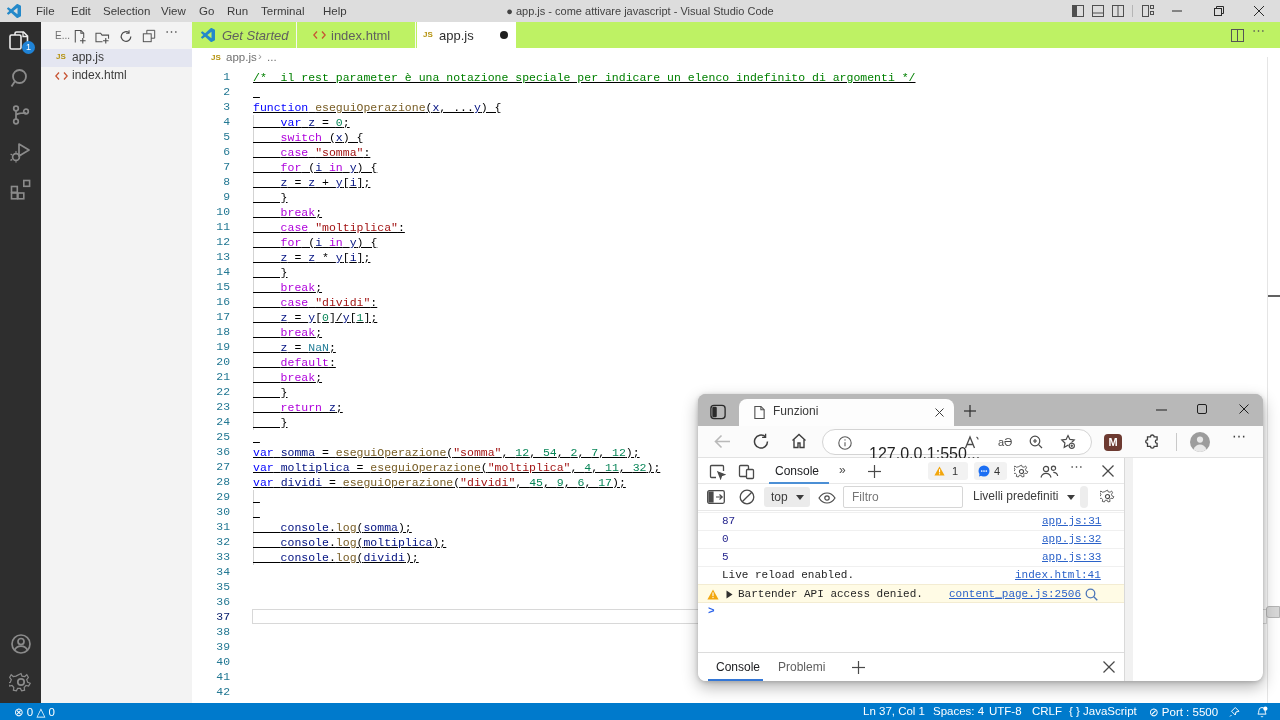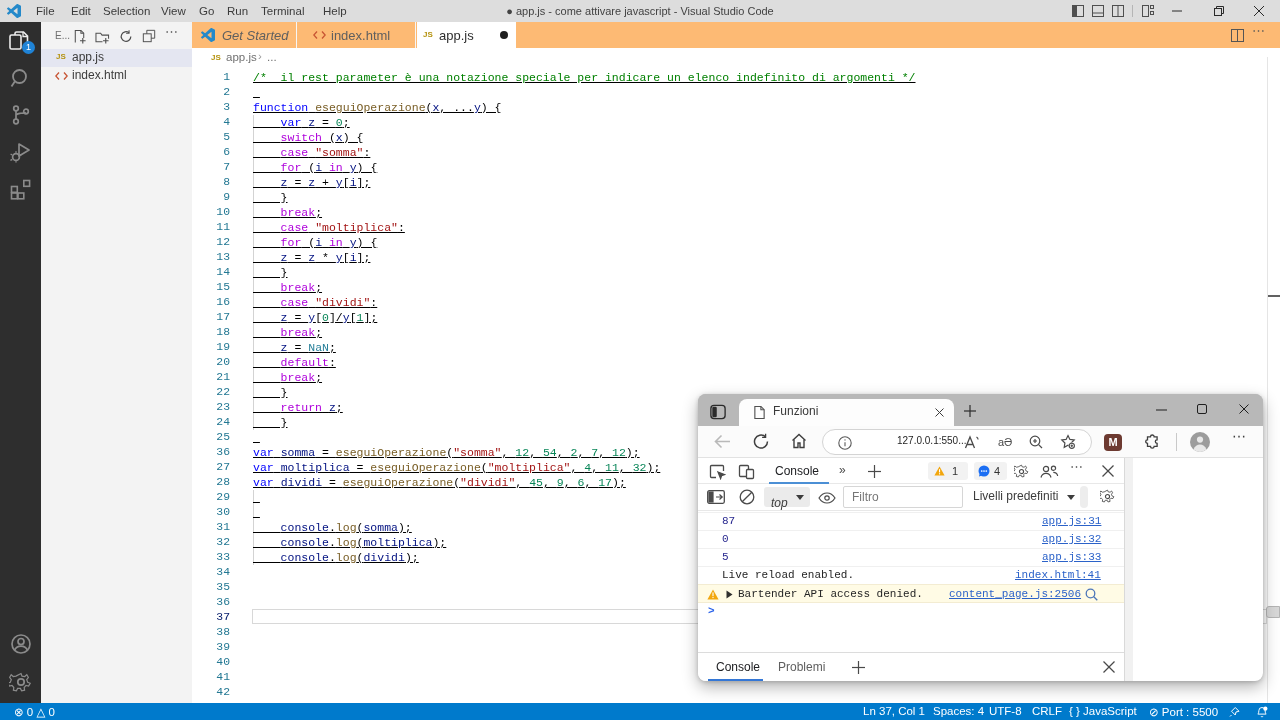--- a/index.html
+++ b/index.html
@@ -15,21 +15,21 @@
 
   
   #activitybar { left:0; top:22px; width:41px; height:681px; background:#2e2e2e; }
   .act-ic { position:absolute; left:9px; width:24px; height:24px; }
 
   
   #sidebar { left:41px; top:22px; width:151px; height:681px; background:#f3f3f3; }
   .sb-row { position:absolute; left:0; width:151px; height:18px; font-size:12px; color:#3c3c3c; }
 
   
-  #tabbar { left:192px; top:22px; width:1088px; height:26px; background:#fdba74; }
+  #tabbar { left:192px; top:22px; width:1088px; height:26px; background:#bef264; }
   .tab { position:absolute; top:0; height:26px; font-size:13px; color:#5f5f5f; }
   #breadcrumb { left:192px; top:48px; width:1088px; height:22px; background:#fff; font-size:11.5px; color:#707070; }
 
   
   #gutter { left:192px; top:70px; width:38px; height:633px; font-family:"Liberation Mono",monospace; font-size:11.4px; line-height:15px; text-align:right; color:#237893; }
   #code { left:253px; top:70px; width:1014px; height:633px; font-family:"Liberation Mono",monospace; font-size:11.5px; line-height:15px; color:#000; }
   #code > div { white-space:pre; height:15px;text-decoration:underline; }
   .cm { color:#008000; }   
   .kw { color:#0000ff; }   
   .ck { color:#af00db; }   
@@ -383,21 +383,21 @@
       <svg class="abs" style="left:93px;top:7px" width="16" height="16" viewBox="0 0 16 16" fill="none" stroke="#3e3e3e" stroke-width="1.4">
           <path d="M1.5 7.5 L8 1.5 l6.5 6"></path>
           <path d="M3 6.5 V14.5 h4 v-4.5 h2 v4.5 h4 V6.5"></path>
         </svg>
       <div class="addr">
         <svg class="abs" style="left:15px;top:5.5px" width="14" height="14" viewBox="0 0 14 14" fill="none" stroke="#5a5a5a" stroke-width="1.1">
             <circle cx="7" cy="7" r="6.2"></circle>
             <line x1="7" y1="6.2" x2="7" y2="10.3"></line>
             <circle cx="7" cy="3.9" r="0.7" fill="#5a5a5a" stroke="none"></circle>
           </svg>
-        <span class="abs" style="left:46px;top:5px;font-size:10px;color:#1f1f1f;margin-left:28px;">127.0.0.1:550...</span>
+        <span class="abs" style="left:46px;top:15px;font-size:16px;color:#1f1f1f;">127.0.0.1:550...</span>
 
         <svg class="abs" style="left:141px;top:5px" width="16" height="15" viewBox="0 0 16 15" fill="none" stroke="#4a4a4a" stroke-width="1.3">
             <path d="M1.5 13 L6 2 l4.5 11 M3 9.5 h6"></path>
             <path d="M12.5 2 q1.6 1 1.6 2.6" stroke-width="1.1"></path>
           </svg>
 
         <svg class="abs" style="left:175px;top:6px" width="16" height="13" viewBox="0 0 16 13">
             <text x="0" y="10" font-size="11" fill="#4a4a4a" font-family="Liberation Sans">aӘ</text>
           </svg>
 
@@ -494,21 +494,21 @@
             <rect x="1.4" y="1.4" width="5.2" height="11.2" fill="#4a4a4a"></rect>
             <path d="M9 7 h6 M12.5 4.5 L15.2 7 l-2.7 2.5" fill="none" stroke="#4a4a4a" stroke-width="1.2"></path>
           </svg>
 
         <svg class="abs" style="left:41px;top:5px" width="16" height="16" viewBox="0 0 16 16" fill="none" stroke="#4a4a4a" stroke-width="1.3">
             <circle cx="8" cy="8" r="6.8"></circle>
             <line x1="3.2" y1="12.8" x2="12.8" y2="3.2"></line>
           </svg>
 
         <div class="abs" style="left:66px;top:3px;width:46px;height:20px;background:#ebebeb;border-radius:3px;">
-          <span class="abs" style="left:7px;top:9px;font-size:12px;color:#3c3c3c;font-style:italic;">top</span>
+          <span class="abs" style="left:7px;top:3px;font-size:12px;color:#3c3c3c;">top</span>
           <svg class="abs" style="left:32px;top:8px" width="8" height="5" viewBox="0 0 8 5">
               <path d="M0 0 L4 5 L8 0 z" fill="#3c3c3c"></path>
             </svg>
         </div>
 
         <svg class="abs" style="left:120px;top:8px" width="18" height="12" viewBox="0 0 18 12" fill="none" stroke="#4a4a4a" stroke-width="1.2">
             <path d="M1 6 C3.5 2 6 1 9 1 s5.5 1 8 5 C14.5 10 12 11 9 11 S3.5 10 1 6 z"></path>
             <circle cx="9" cy="6" r="2.2"></circle>
           </svg>
 

